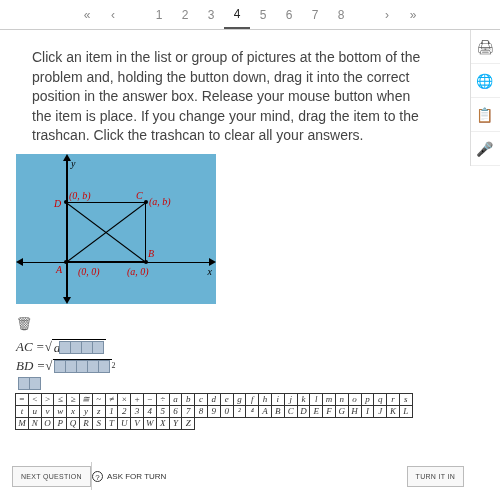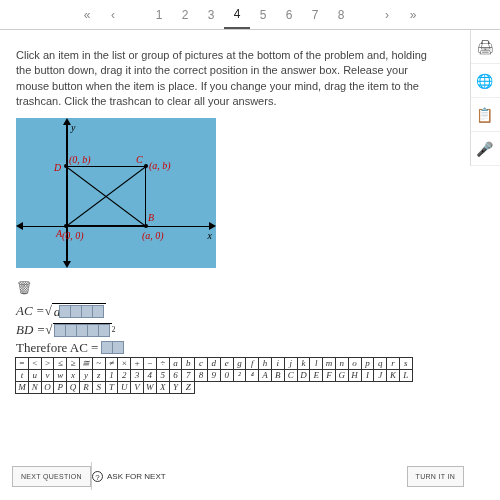--- a/index.html
+++ b/index.html
@@ -3,21 +3,21 @@
 <meta charset="utf-8">
 <style>
   * { box-sizing: border-box; margin: 0; padding: 0; }
   body { font-family: Arial, sans-serif; font-size: 9px; color: #333; background: #fff; width: 500px; height: 500px; overflow: hidden; position: relative; }
   .topnav { height: 30px; border-bottom: 1px solid #ccc; display: flex; align-items: center; justify-content: center; gap: 0; color: #888; }
   .topnav .navbtn { width: 26px; text-align: center; cursor: pointer; font-size: 12px; padding: 6px 0; }
   .topnav .navbtn.active { color: #222; border-bottom: 2px solid #555; }
   .sidebar { position: absolute; right: 0; top: 30px; width: 30px; border-left: 1px solid #ddd; display: flex; flex-direction: column; }
   .sidebar .sbtn { height: 34px; border-bottom: 1px solid #eee; display: flex; align-items: center; justify-content: center; cursor: pointer; color: #555; font-size: 14px; }
   .main { padding: 18px 40px 0 16px; width: 468px; }
-  .instr { font-size: 11px; line-height: 1.4; color: #444; margin-bottom: 8px; }
+  .instr { font-size: 14px; line-height: 1.4; color: #444; margin-bottom: 8px; margin-left: 16px; }
   .figure { width: 200px; height: 150px; background: #6ab3d4; margin: 6px 0 8px 0; position: relative; }
   .trash { font-size: 13px; color: #666; margin: 4px 0 6px 0; cursor: pointer; display: inline-block; }
   .eq { font-family: 'Times New Roman', serif; font-size: 13px; font-style: italic; margin: 2px 0; display: flex; align-items: center; }
   .eq .rad { font-style: normal; }
   .blank { display: inline-block; width: 12px; height: 13px; background: #b8c7d8; border: 1px solid #7a8fa5; margin-left: -1px; }
   .tilerows { margin-top: 2px; }
   .tilerow { display: flex; flex-wrap: nowrap; }
   .tile { border: 1px solid #333; width: 13.8px; height: 13px; font-size: 9px; display: flex; align-items: center; justify-content: center; font-family: 'Times New Roman', serif; font-style: italic; margin-left: -1px; margin-top: -1px; cursor: grab; background: #fff; }
   .footer { position: absolute; bottom: 10px; left: 12px; right: 36px; display: flex; align-items: center; justify-content: space-between; }
   .fbtn { border: 1px solid #bbb; background: #f8f8f8; padding: 6px 8px; font-size: 7px; letter-spacing: 0.3px; cursor: pointer; color: #444; }
@@ -78,23 +78,23 @@
     <div class="diag" style="left:50px;top:48px;width:100px;transform:rotate(36.87deg);"></div>
     <div class="pt" style="left:48px;top:46px;"></div>
       <div class="pt" style="left:128px;top:46px;"></div>
     <div class="pt" style="left:48px;top:106px;"></div>
       <div class="pt" style="left:128px;top:106px;"></div>
     <span class="lbl" style="left:38px;top:44px;">D</span>
     <span class="lbl" style="left:53px;top:36px;">(0, b)</span>
     <span class="lbl" style="left:120px;top:36px;">C</span>
     <span class="lbl" style="left:133px;top:42px;">(a, b)</span>
     <span class="lbl" style="left:40px;top:110px;">A</span>
-    <span class="lbl" style="left:46px;top:112px;">(0, 0)</span>
+    <span class="lbl" style="left:62px;top:112px;">(0, 0)</span>
     <span class="lbl" style="left:132px;top:94px;">B</span>
-    <span class="lbl" style="left:118px;top:112px;padding-left:8px;">(a, 0)</span>
+    <span class="lbl" style="left:103px;top:112px;padding-left:8px;">(a, 0)</span>
     <span class="lbl black" style="right:4px;top:112px;">x</span>
     <span class="lbl black" style="left:55px;top:4px;">y</span>
   </div>
 
   <span class="trash">🗑</span>
 
   <div class="eq">
     <span>AC = </span>
     <span class="rad">√</span>
     <span style="border-top:1px solid #000;padding:0 2px;display:flex;align-items:center;">
@@ -111,21 +111,21 @@
     <span style="border-top:1px solid #000;padding:0 2px;display:flex;align-items:center;">
       <span class="blank"></span>
         <span class="blank"></span>
         <span class="blank"></span>
         <span class="blank"></span>
         <span class="blank"></span>
     </span>
       <sup style="font-size:8px;font-style:normal;">2</sup>
   </div>
   <div class="eq" style="font-style:normal;">
-    <span style="font-family:'Times New Roman',serif;">Therefore AC =</span>&nbsp;
+    &nbsp;
     <span class="blank"></span><span class="blank"></span>
   </div>
 
   <div class="tilerows">
     <div class="tilerow" id="tr1">
         <div class="tile">=</div>
         <div class="tile">&lt;</div>
         <div class="tile">&gt;</div>
         <div class="tile">≤</div>
         <div class="tile">≥</div>
@@ -206,17 +206,17 @@
         <div class="tile">Z</div>
       </div>
   </div>
 </div>
 
 <div class="footer">
   <button class="fbtn">NEXT QUESTION</button>
   <div class="divider"></div>
   <div class="askhelp">
     <span style="display:inline-block;width:11px;height:11px;border:1px solid #333;border-radius:50%;text-align:center;line-height:11px;font-size:8px;">?</span>
-    <span>ASK FOR NEXT</span>
+    <span>ASK FOR TURN</span>
   </div>
   <div style="flex:1"></div>
   <button class="fbtn">TURN IT IN</button>
 </div>
 
 </body></html>

